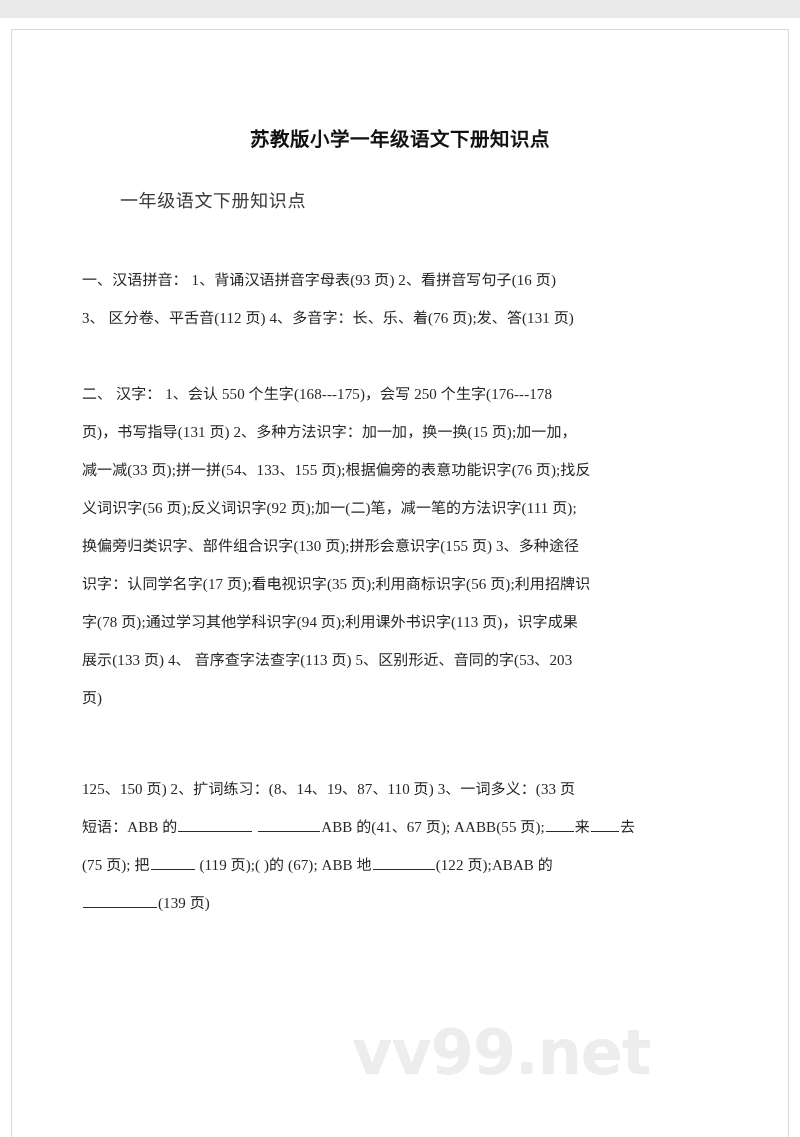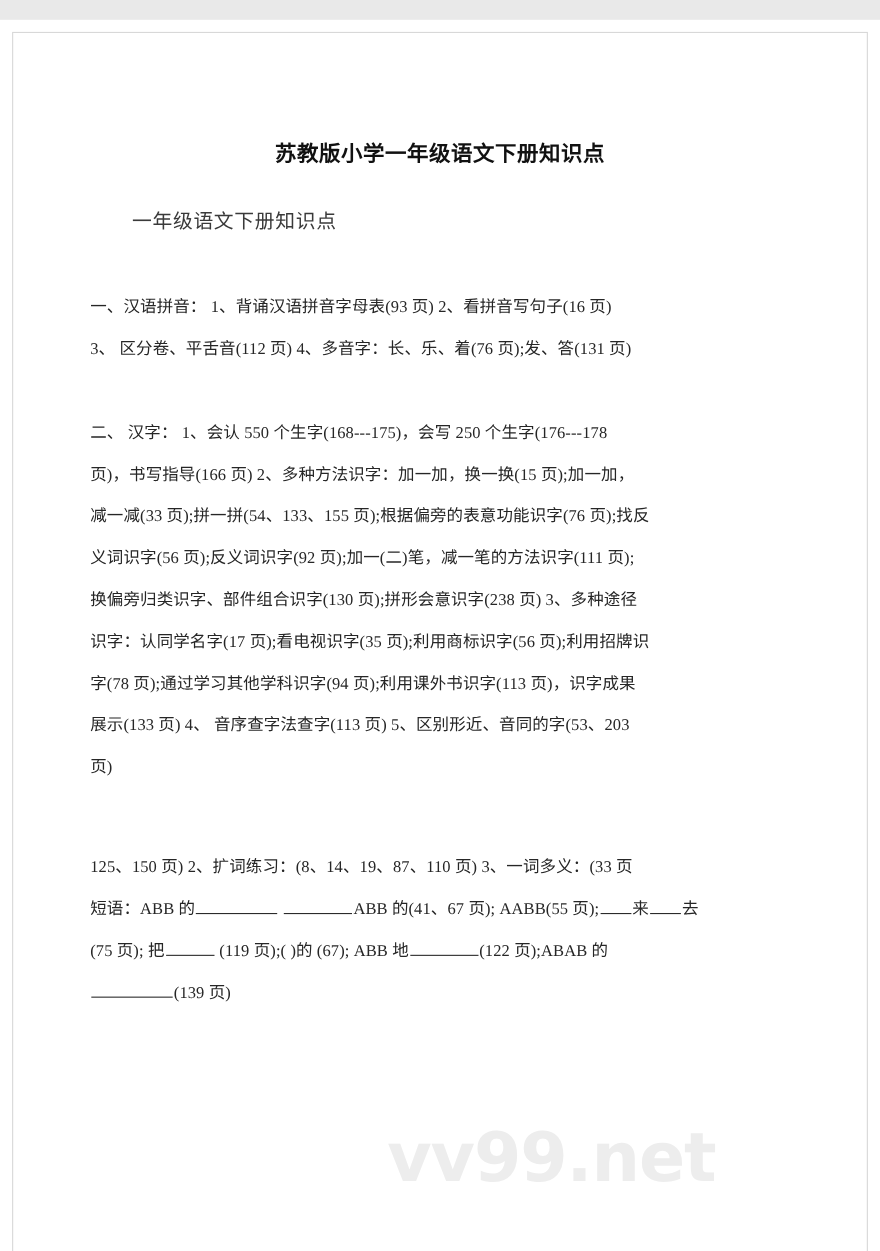--- a/index.html
+++ b/index.html
@@ -115,24 +115,24 @@
 
     <div class="subtitle">一年级语文下册知识点</div>
 
     <div class="para" id="sec-pinyin">
       <span class="ln">一、汉语拼音：   1、背诵汉语拼音字母表(93 页)  2、看拼音写句子(16 页)</span>
       <span class="ln">3、  区分卷、平舌音(112 页) 4、多音字：长、乐、着(76 页);发、答(131 页)</span>
     </div>
 
     <div class="para" id="sec-hanzi">
       <span class="ln">二、   汉字：   1、会认 550 个生字(168---175)，会写 250 个生字(176---178</span>
-      <span class="ln">页)，书写指导(166 页)   2、多种方法识字：加一加，换一换(15 页);加一加，</span>
+      <span class="ln">页)，书写指导(131 页)   2、多种方法识字：加一加，换一换(15 页);加一加，</span>
       <span class="ln">减一减(33 页);拼一拼(54、133、155 页);根据偏旁的表意功能识字(76 页);找反</span>
       <span class="ln">义词识字(56 页);反义词识字(92 页);加一(二)笔，减一笔的方法识字(111 页);</span>
-      <span class="ln">换偏旁归类识字、部件组合识字(130 页);拼形会意识字(238 页)   3、多种途径</span>
+      <span class="ln">换偏旁归类识字、部件组合识字(130 页);拼形会意识字(155 页)   3、多种途径</span>
       <span class="ln">识字：认同学名字(17 页);看电视识字(35 页);利用商标识字(56 页);利用招牌识</span>
       <span class="ln">字(78 页);通过学习其他学科识字(94 页);利用课外书识字(113 页)，识字成果</span>
       <span class="ln">展示(133 页) 4、   音序查字法查字(113 页) 5、区别形近、音同的字(53、203</span>
       <span class="ln">页)</span>
     </div>
 
     <div class="para" id="sec-ciyu">
       <span class="ln">125、150 页) 2、扩词练习：(8、14、19、87、110 页) 3、一词多义：(33 页</span>
 
       <span class="ln">

